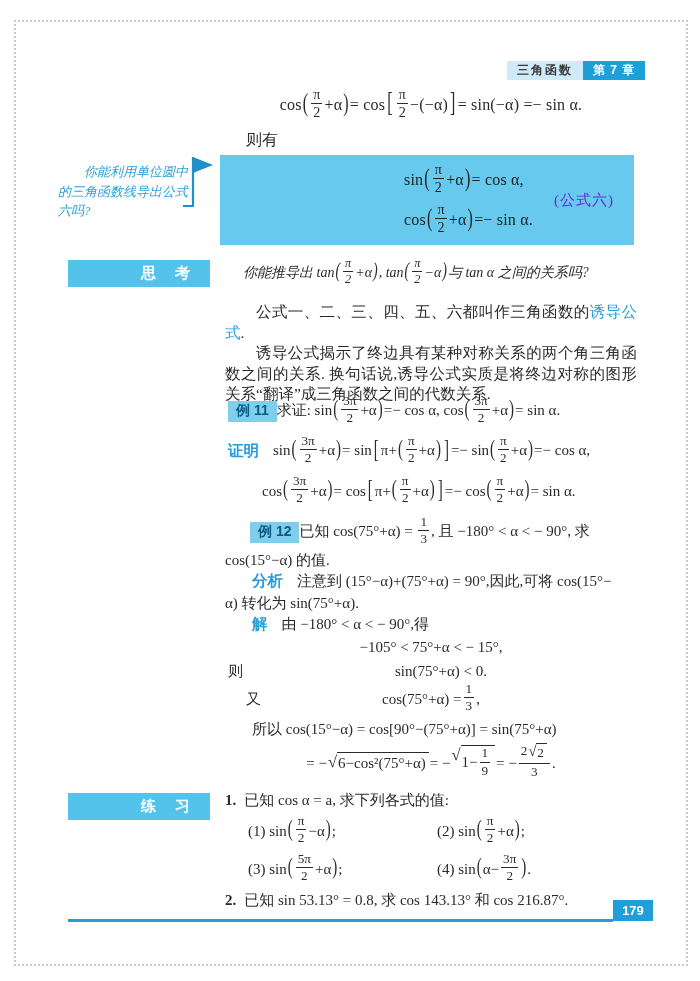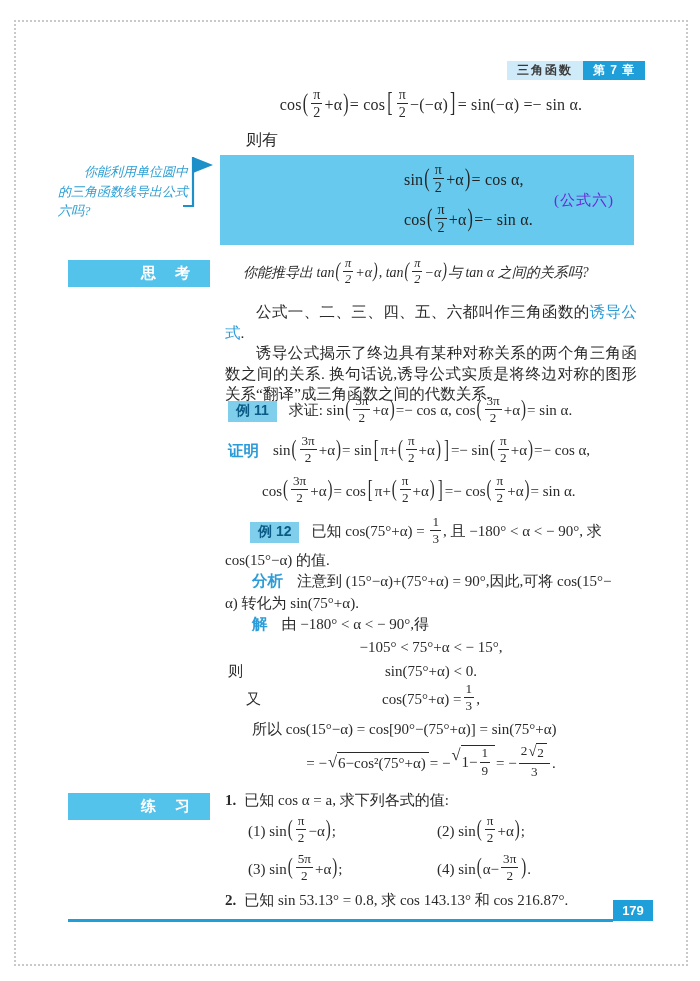--- a/index.html
+++ b/index.html
@@ -37,21 +37,21 @@
              font-size:15px;display:flex;align-items:center;justify-content:flex-end;
              padding-right:18px;letter-spacing:2px}
   .think-q{position:absolute;left:243px;top:250px;width:400px;height:46px;display:flex;align-items:center;
            font-style:italic;font-size:14px}
   .para{position:absolute;left:225px;top:302px;width:412px;font-size:15.5px;line-height:20.6px;text-align:justify}
   .para p{text-indent:2em}
   .hl{color:var(--blue-text)}
   
   .ex-badge{background:var(--badge-bg);color:var(--badge-text);font-weight:bold;
             font-family:"Liberation Sans","DejaVu Sans",sans-serif;font-size:14px;
-            padding:1px 8px 2px;margin-right:12px;white-space:nowrap}
+            padding:1px 8px 2px;white-space:nowrap}
   .blab{color:var(--blue-text);font-weight:bold;font-size:15.5px;margin-right:14px;
         font-family:Liberation Mono, monospace;white-space:nowrap}
   .num{font-weight:bold;margin-right:8px}
   
   .fr{display:inline-block;vertical-align:middle;text-align:center;line-height:1;
       position:relative;top:-2px;margin:0 2px;font-size:.88em}
   .fr .fn{display:block;padding:0 2px 2px;border-bottom:1.3px solid currentColor}
   .fr .fd{display:block;padding-top:1px}
   .tp{display:inline-block;transform:scale(1,1.55);vertical-align:middle;position:relative;top:-2px;margin:0 1px;font-weight:400}
   .tb{display:inline-block;transform:scale(1,1.65);vertical-align:middle;position:relative;top:-2px;margin:0 2px;font-weight:400}
@@ -149,21 +149,21 @@
   </div>
   <div class="mrow math-sm" style="left:225px;top:592px;height:22px">α) 转化为 sin(75°+α).</div>
 
   <div class="mrow math-sm" style="left:252px;top:613px;height:22px">
     <span class="blab">解</span>
     <span>由 −180° &lt; α &lt; − 90°,得</span>
   </div>
   <div class="mrow math-sm" style="left:225px;top:636px;width:412px;height:22px;justify-content:center">−105° &lt; 75°+α &lt; − 15°,</div>
 
   <div class="mrow math-sm" style="left:228px;top:660px;height:22px">则</div>
-  <div class="mrow math-sm" style="left:225px;top:660px;width:412px;height:22px;justify-content:center">sin(75°+α) &lt; 0.</div>
+  <div class="mrow math-sm" style="left:235px;top:660px;width:412px;height:22px;justify-content:center">sin(75°+α) &lt; 0.</div>
 
   <div class="mrow math-sm" style="left:246px;top:680px;height:38px">又</div>
   <div class="mrow math-sm" style="left:225px;top:680px;width:412px;height:38px;justify-content:center">cos(75°+α) = <span class="fr">
         <span class="fn">1</span>
         <span class="fd">3</span>
       </span>,</div>
 
   <div class="mrow math-sm" style="left:252px;top:718px;height:22px">所以 cos(15°−α) = cos[90°−(75°+α)] = sin(75°+α)</div>
   <div class="mrow math-sm" style="left:225px;top:740px;width:412px;height:46px;justify-content:center">= −<span class="sq">
         <span class="sqr">√</span>

